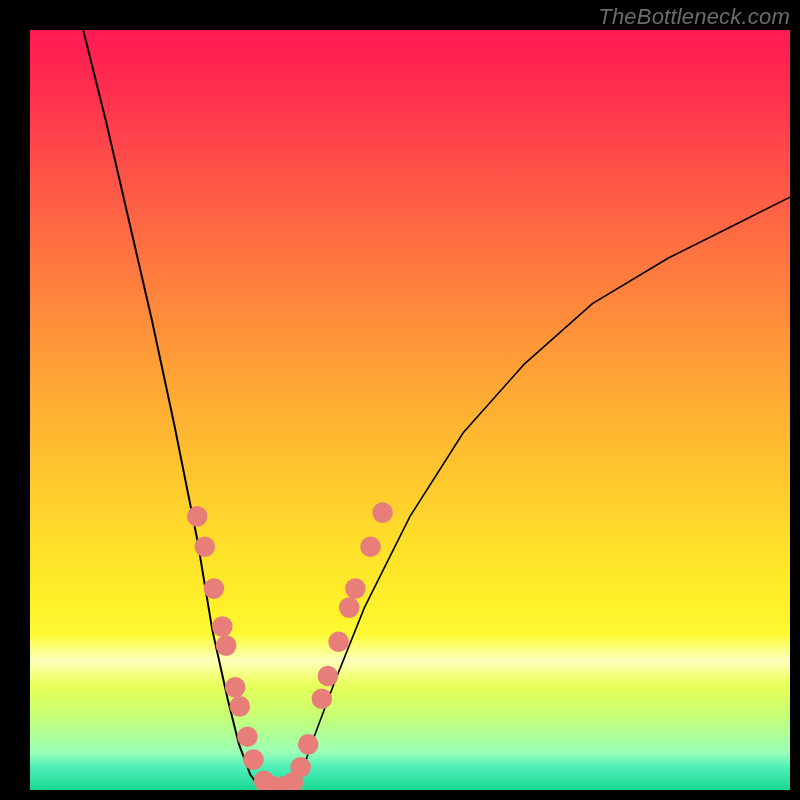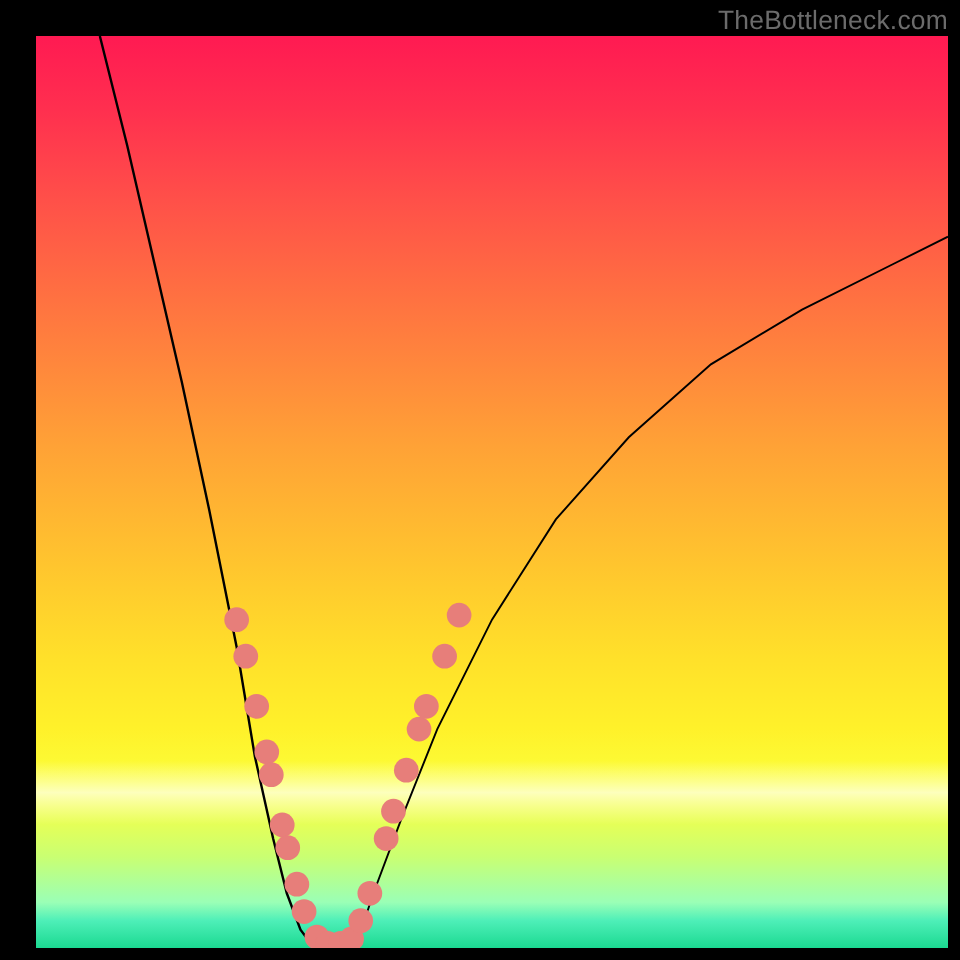--- a/index.html
+++ b/index.html
@@ -19,20 +19,21 @@
   }
   .watermark {
     position: absolute;
     top: 4px;
     right: 10px;
     color: #6b6b6b;
     font-size: 22px;
     font-weight: 500;
     letter-spacing: 0.2px;
     z-index: 50;
+    font-style: italic;
   }
   .plot {
     position: absolute;
     left: 30px;
     top: 30px;
     width: 760px;
     height: 760px;
     overflow: hidden;
   }
   .gradient {

